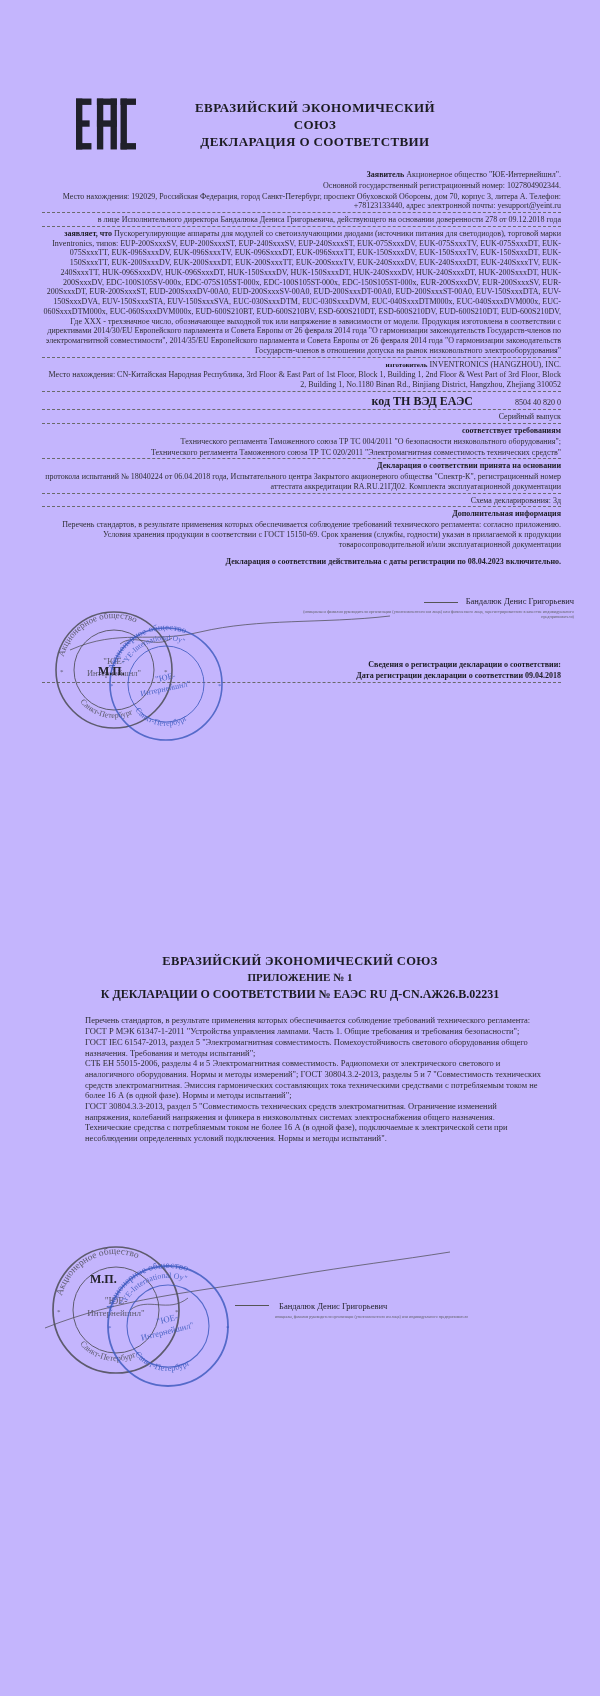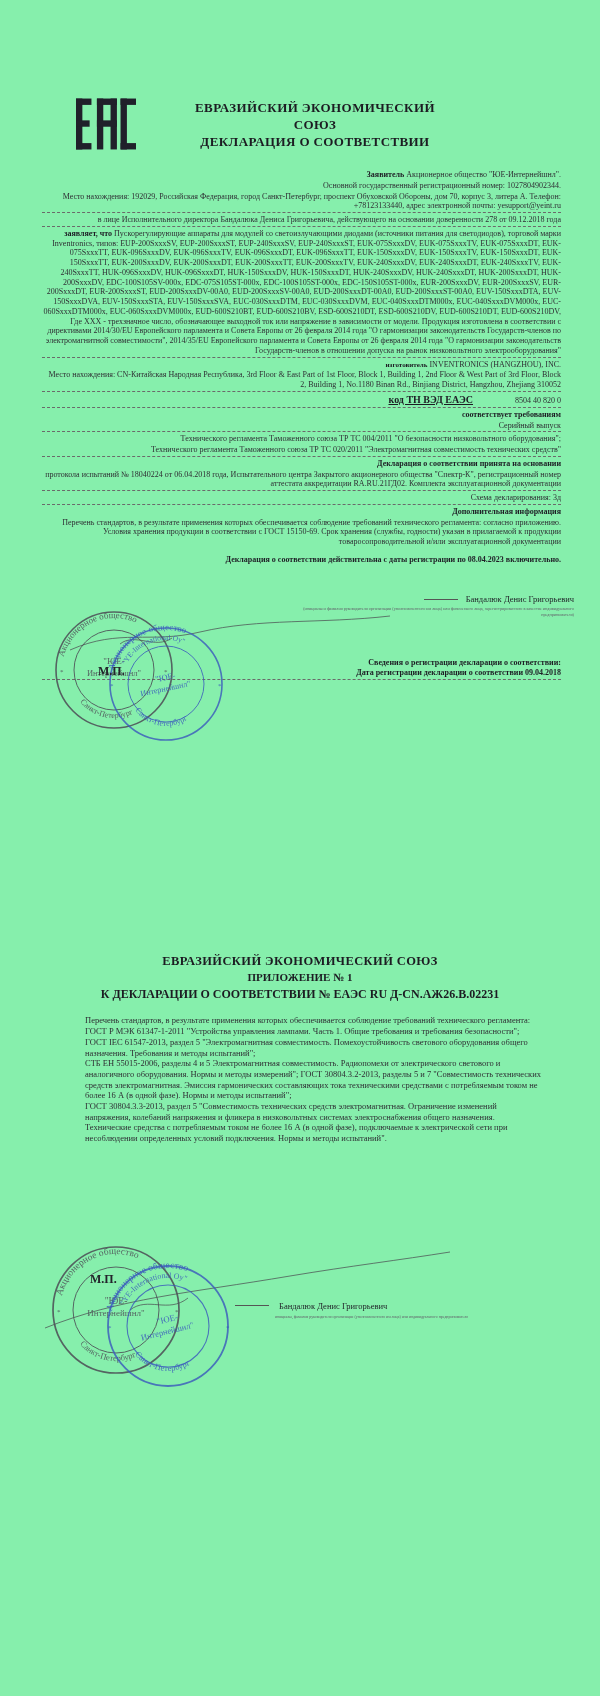--- a/index.html
+++ b/index.html
@@ -1,20 +1,20 @@
 <!DOCTYPE html>
 <html><head>
 <meta charset="utf-8">
 <style>
   html,body{margin:0;padding:0;background:#e8e8e6;}
   .page{
     position:relative;
     width:600px;height:1696px;
     margin:0 auto;
-    background:#86efac;
+    background:#c4b5fd;
     font-family:"Liberation Serif", serif;
     color:#2e2e33;
     overflow:hidden;
   }
   
   #eac-logo{position:absolute;left:76px;top:96px;}
   #p1-title{
     position:absolute;left:140px;top:100px;width:350px;
     text-align:center;font-weight:bold;font-size:13px;line-height:1.3;
     color:#1c1c22;letter-spacing:.4px;
@@ -88,28 +88,28 @@
       <span>Пускорегулирующие аппараты для модулей со светоизлучающими диодами (источники питания для светодиодов), торговой марки Inventronics, типов: EUP-200SxxxSV, EUP-200SxxxST, EUP-240SxxxSV, EUP-240SxxxST, EUK-075SxxxDV, EUK-075SxxxTV, EUK-075SxxxDT, EUK-075SxxxTT, EUK-096SxxxDV, EUK-096SxxxTV, EUK-096SxxxDT, EUK-096SxxxTT, EUK-150SxxxDV, EUK-150SxxxTV, EUK-150SxxxDT, EUK-150SxxxTT, EUK-200SxxxDV, EUK-200SxxxDT, EUK-200SxxxTT, EUK-200SxxxTV, EUK-240SxxxDV, EUK-240SxxxDT, EUK-240SxxxTV, EUK-240SxxxTT, HUK-096SxxxDV, HUK-096SxxxDT, HUK-150SxxxDV, HUK-150SxxxDT, HUK-240SxxxDV, HUK-240SxxxDT, HUK-200SxxxDT, HUK-200SxxxDV, EDC-100S105SV-000x, EDC-075S105ST-000x, EDC-100S105ST-000x, EDC-150S105ST-000x, EUR-200SxxxDV, EUR-200SxxxSV, EUR-200SxxxDT, EUR-200SxxxST, EUD-200SxxxDV-00A0, EUD-200SxxxSV-00A0, EUD-200SxxxDT-00A0, EUD-200SxxxST-00A0, EUV-150SxxxDTA, EUV-150SxxxDVA, EUV-150SxxxSTA, EUV-150SxxxSVA, EUC-030SxxxDTM, EUC-030SxxxDVM, EUC-040SxxxDTM000x, EUC-040SxxxDVM000x, EUC-060SxxxDTM000x, EUC-060SxxxDVM000x, EUD-600S210BT, EUD-600S210BV, ESD-600S210DT, ESD-600S210DV, EUD-600S210DT, EUD-600S210DV, Где XXX - трехзначное число, обозначающее выходной ток или напряжение в зависимости от модели. Продукция изготовлена в соответствии с директивами 2014/30/EU Европейского парламента и Совета Европы от 26 февраля 2014 года "О гармонизации законодательств Государств-членов по электромагнитной совместимости", 2014/35/EU Европейского парламента и Совета Европы от 26 февраля 2014 года "О гармонизации законодательств Государств-членов в отношении допуска на рынок низковольтного электрооборудования"</span>
     </div>
 
     <div class="sec">
       <b class="lbl" style="font-size:7px;">изготовитель</b>
       <span>INVENTRONICS (HANGZHOU), INC.</span>
     </div>
     <div class="sec dashed">Место нахождения: CN-Китайская Народная Республика, 3rd Floor &amp; East Part of 1st Floor, Block 1, Building 1, 2nd Floor &amp; West Part of 3rd Floor, Block 2, Building 1, No.1180 Binan Rd., Binjiang District, Hangzhou, Zhejiang 310052</div>
 
     <div class="sec dashed tnved-row">
-      <b class="lbl" style="font-size:10px;text-decoration:underline;">код ТН ВЭД ЕАЭС</b>
+      <b class="lbl" style="font-size:12px;">код ТН ВЭД ЕАЭС</b>
       <span class="val">8504 40 820 0</span>
     </div>
+    <div class="sec dashed">Серийный выпуск</div>
+
     <div class="sec">
       <b class="lbl">соответствует требованиям</b>
     </div>
-
-    <div class="sec dashed">Серийный выпуск</div>
     <div class="sec">Технического регламента Таможенного союза ТР ТС 004/2011 "О безопасности низковольтного оборудования";</div>
     <div class="sec dashed">Технического регламента Таможенного союза ТР ТС 020/2011 "Электромагнитная совместимость технических средств"</div>
 
     <div class="sec">
       <b class="lbl">Декларация о соответствии принята на основании</b>
     </div>
     <div class="sec dashed">протокола испытаний № 18040224 от 06.04.2018  года, Испытательного центра Закрытого акционерного общества "Спектр-К", регистрационный номер аттестата аккредитации RA.RU.21ГД02. Комплекта эксплуатационной документации</div>
     <div class="sec dashed">Схема декларирования: 3д</div>
 
     <div class="sec">

